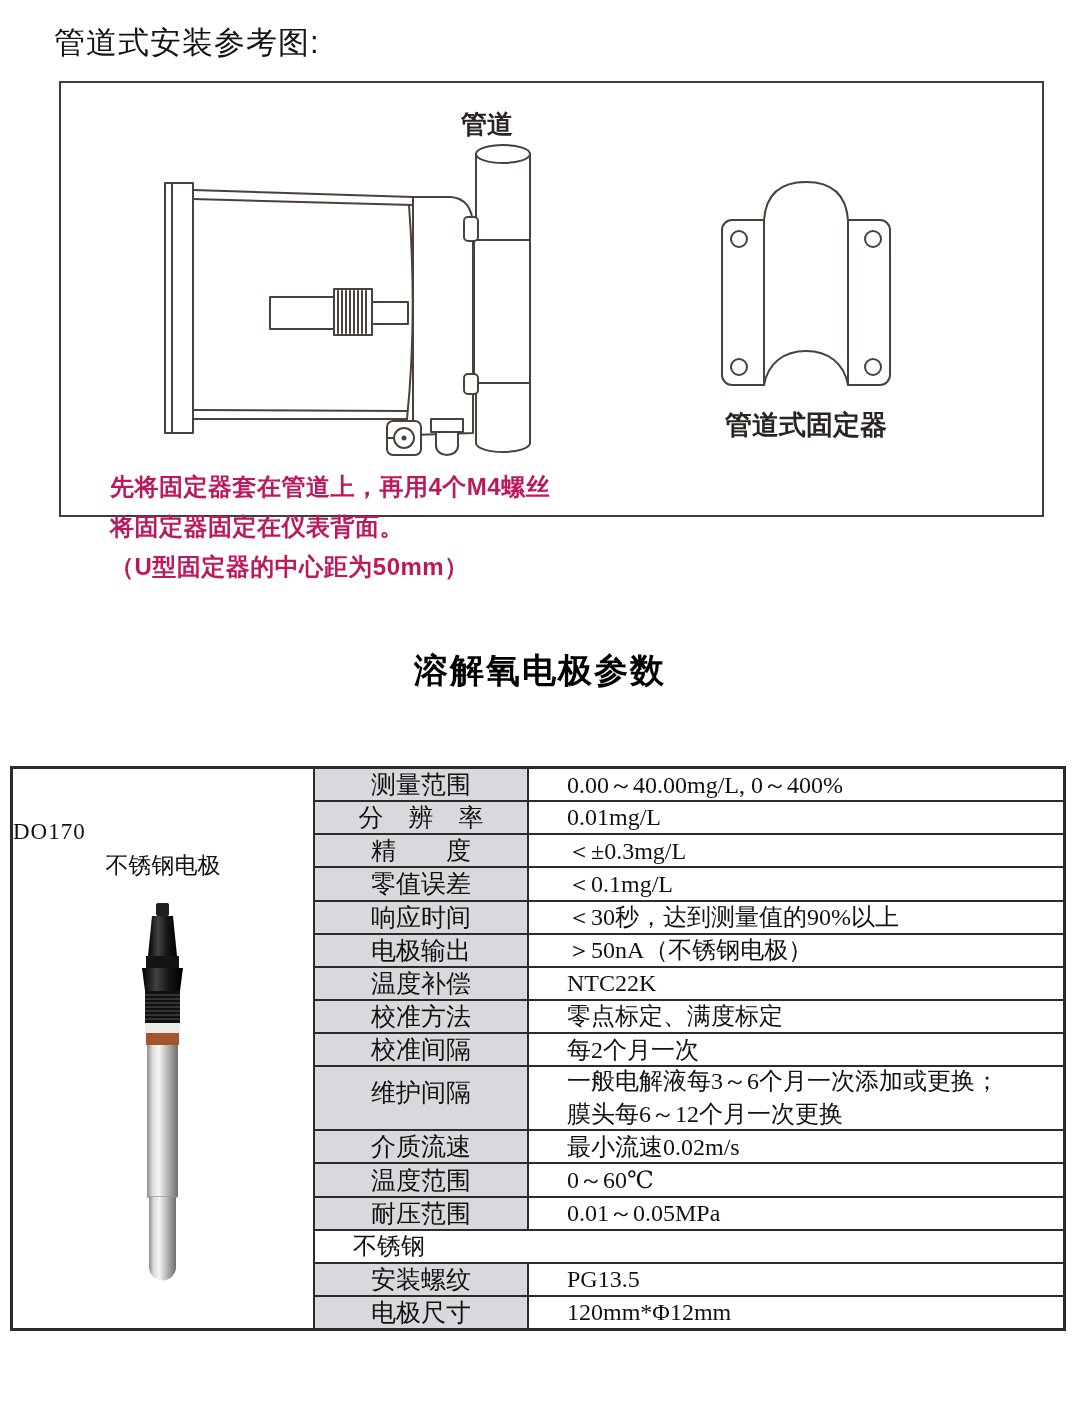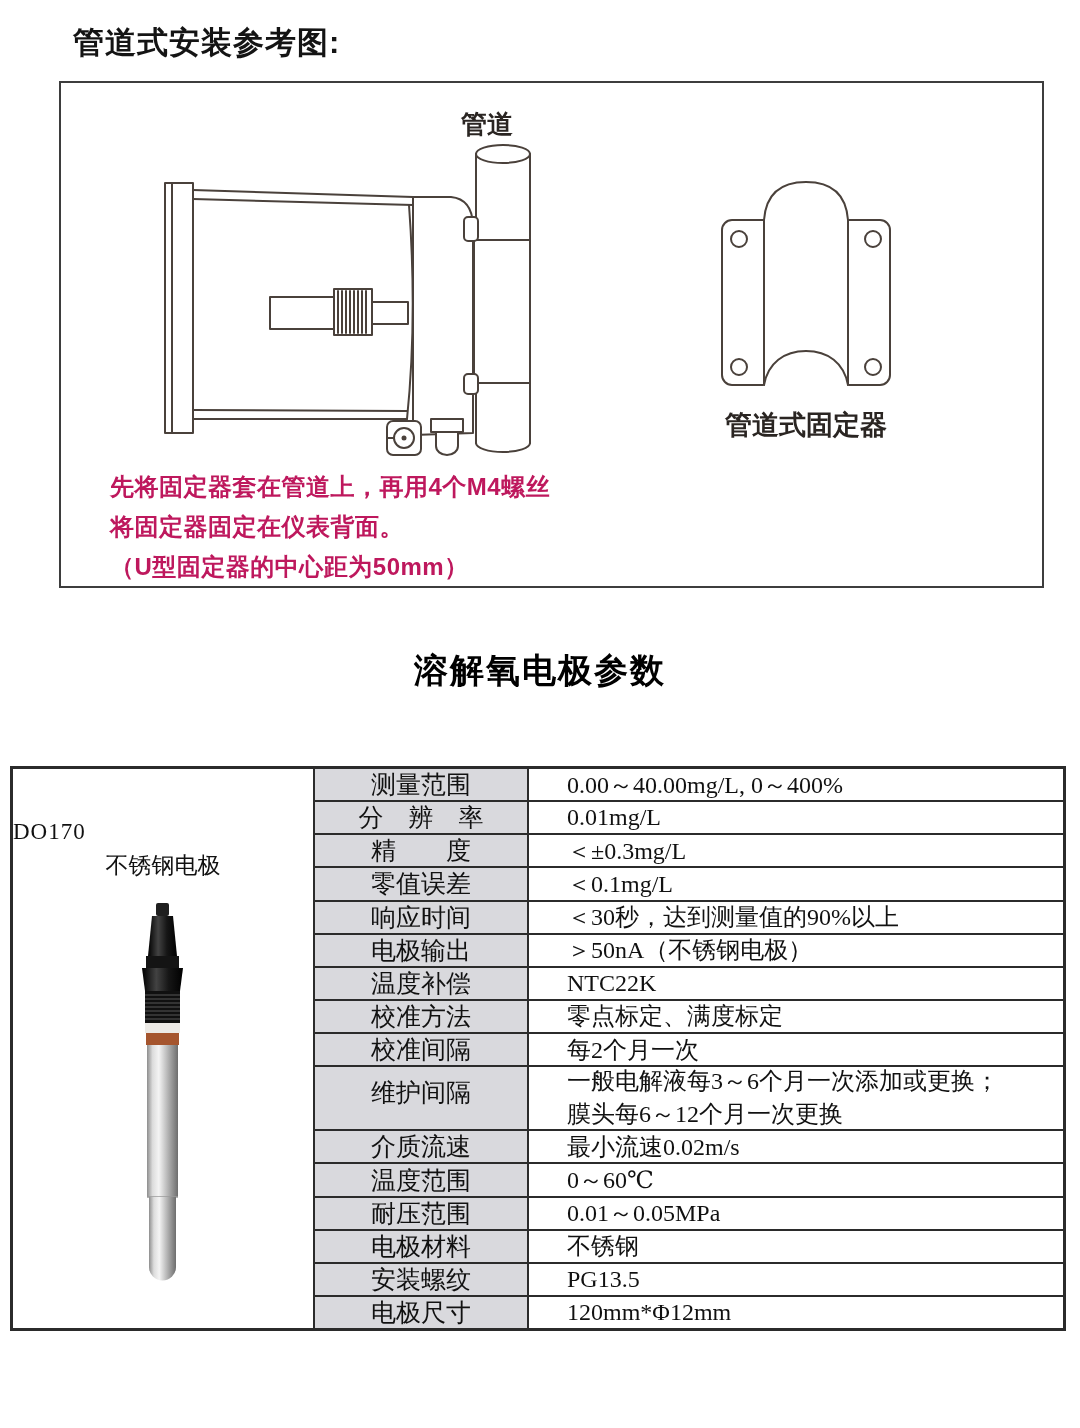--- a/index.html
+++ b/index.html
@@ -8,28 +8,28 @@
     width:1080px;height:1428px;
     background:#ffffff;
     font-family:"Liberation Sans","DejaVu Sans",sans-serif;
     color:#111;
     overflow:hidden;
   }
   .abs{position:absolute;}
 
   
   .page-title{
-    left:73px;top:22px;
-    font-size:31px;font-weight:bold;color:#141414;
+    left:54px;top:22px;
+    font-size:31px;font-weight:normal;color:#141414;
     letter-spacing:1px;
   }
 
   
   .diagram-box{
-    left:59px;top:81px;width:985px;height:507px;
+    left:59px;top:81px;width:985px;height:436px;
     border:2px solid #3d3d3d;box-sizing:border-box;background:#fff;
   }
   .diagram-box svg{position:absolute;left:0;top:0;}
   .pipe-label{
     left:394px;top:24px;width:64px;text-align:center;
     font-size:26px;font-weight:bold;color:#2a2522;
   }
   .fixture-label{
     left:643px;top:324px;width:204px;text-align:center;
     font-size:27px;font-weight:bold;color:#2a2522;
@@ -250,21 +250,20 @@
         </div>
         <div class="srow">
           <div class="param">温度范围</div>
           <div class="value">0～60℃</div>
         </div>
         <div class="srow">
           <div class="param">耐压范围</div>
           <div class="value">0.01～0.05MPa</div>
         </div>
         <div class="srow">
-          <div class="param">电极材料</div>
           <div class="value">不锈钢</div>
         </div>
         <div class="srow">
           <div class="param">安装螺纹</div>
           <div class="value">PG13.5</div>
         </div>
         <div class="srow">
           <div class="param">电极尺寸</div>
           <div class="value">120mm*Φ12mm</div>
         </div>

